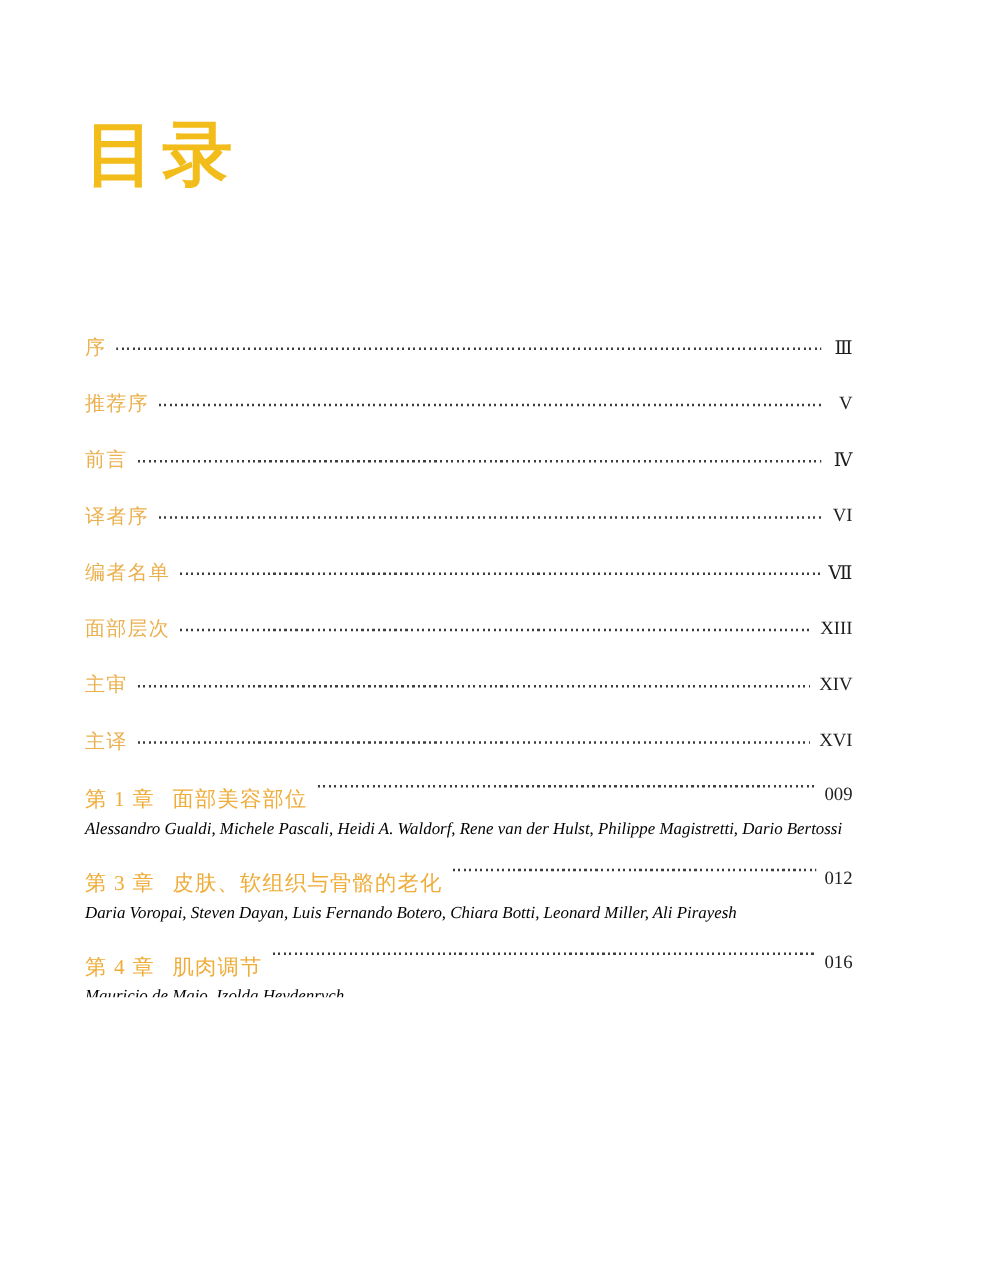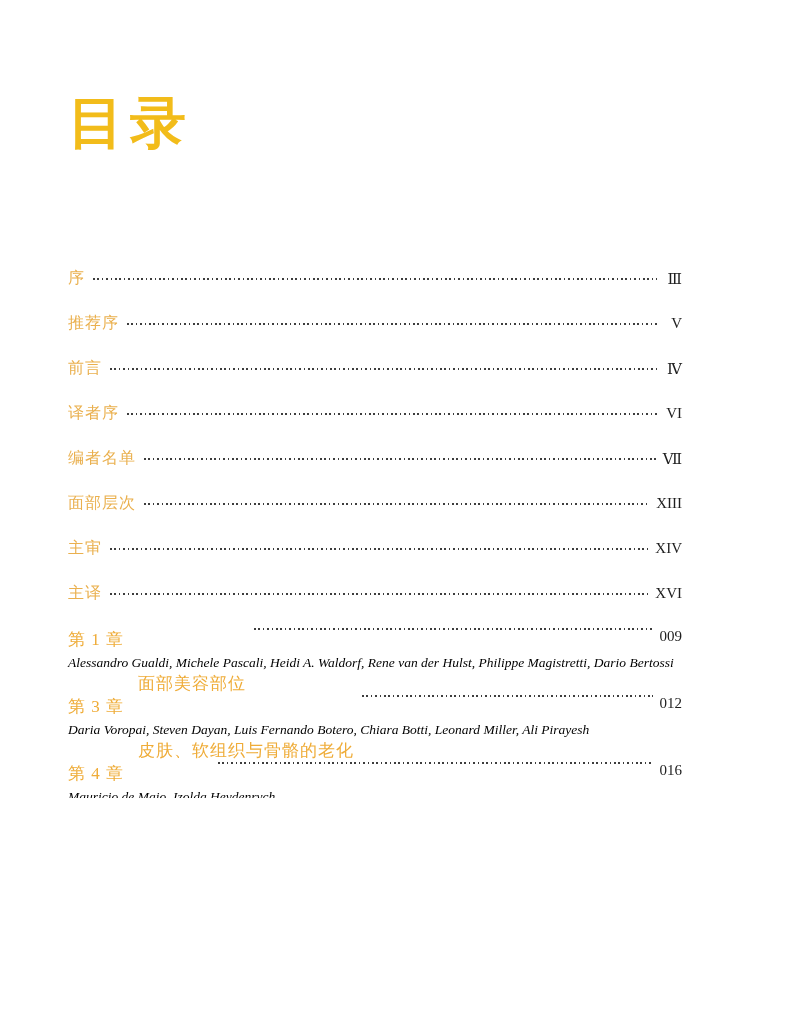--- a/index.html
+++ b/index.html
@@ -65,21 +65,20 @@
     color: #efac38;
     letter-spacing: 1px;
     white-space: nowrap;
   }
   .ch-title {
     font-size: 17px;
     color: #efac38;
     letter-spacing: 1px;
     white-space: nowrap;
     margin-left: 14px;
-    margin-top: 44px;
   }
   .authors {
     margin-top: 1px;
     font-size: 13.5px;
     font-style: italic;
     color: #000000;
     line-height: 20px;
   }
   .footer {
     position: absolute;

